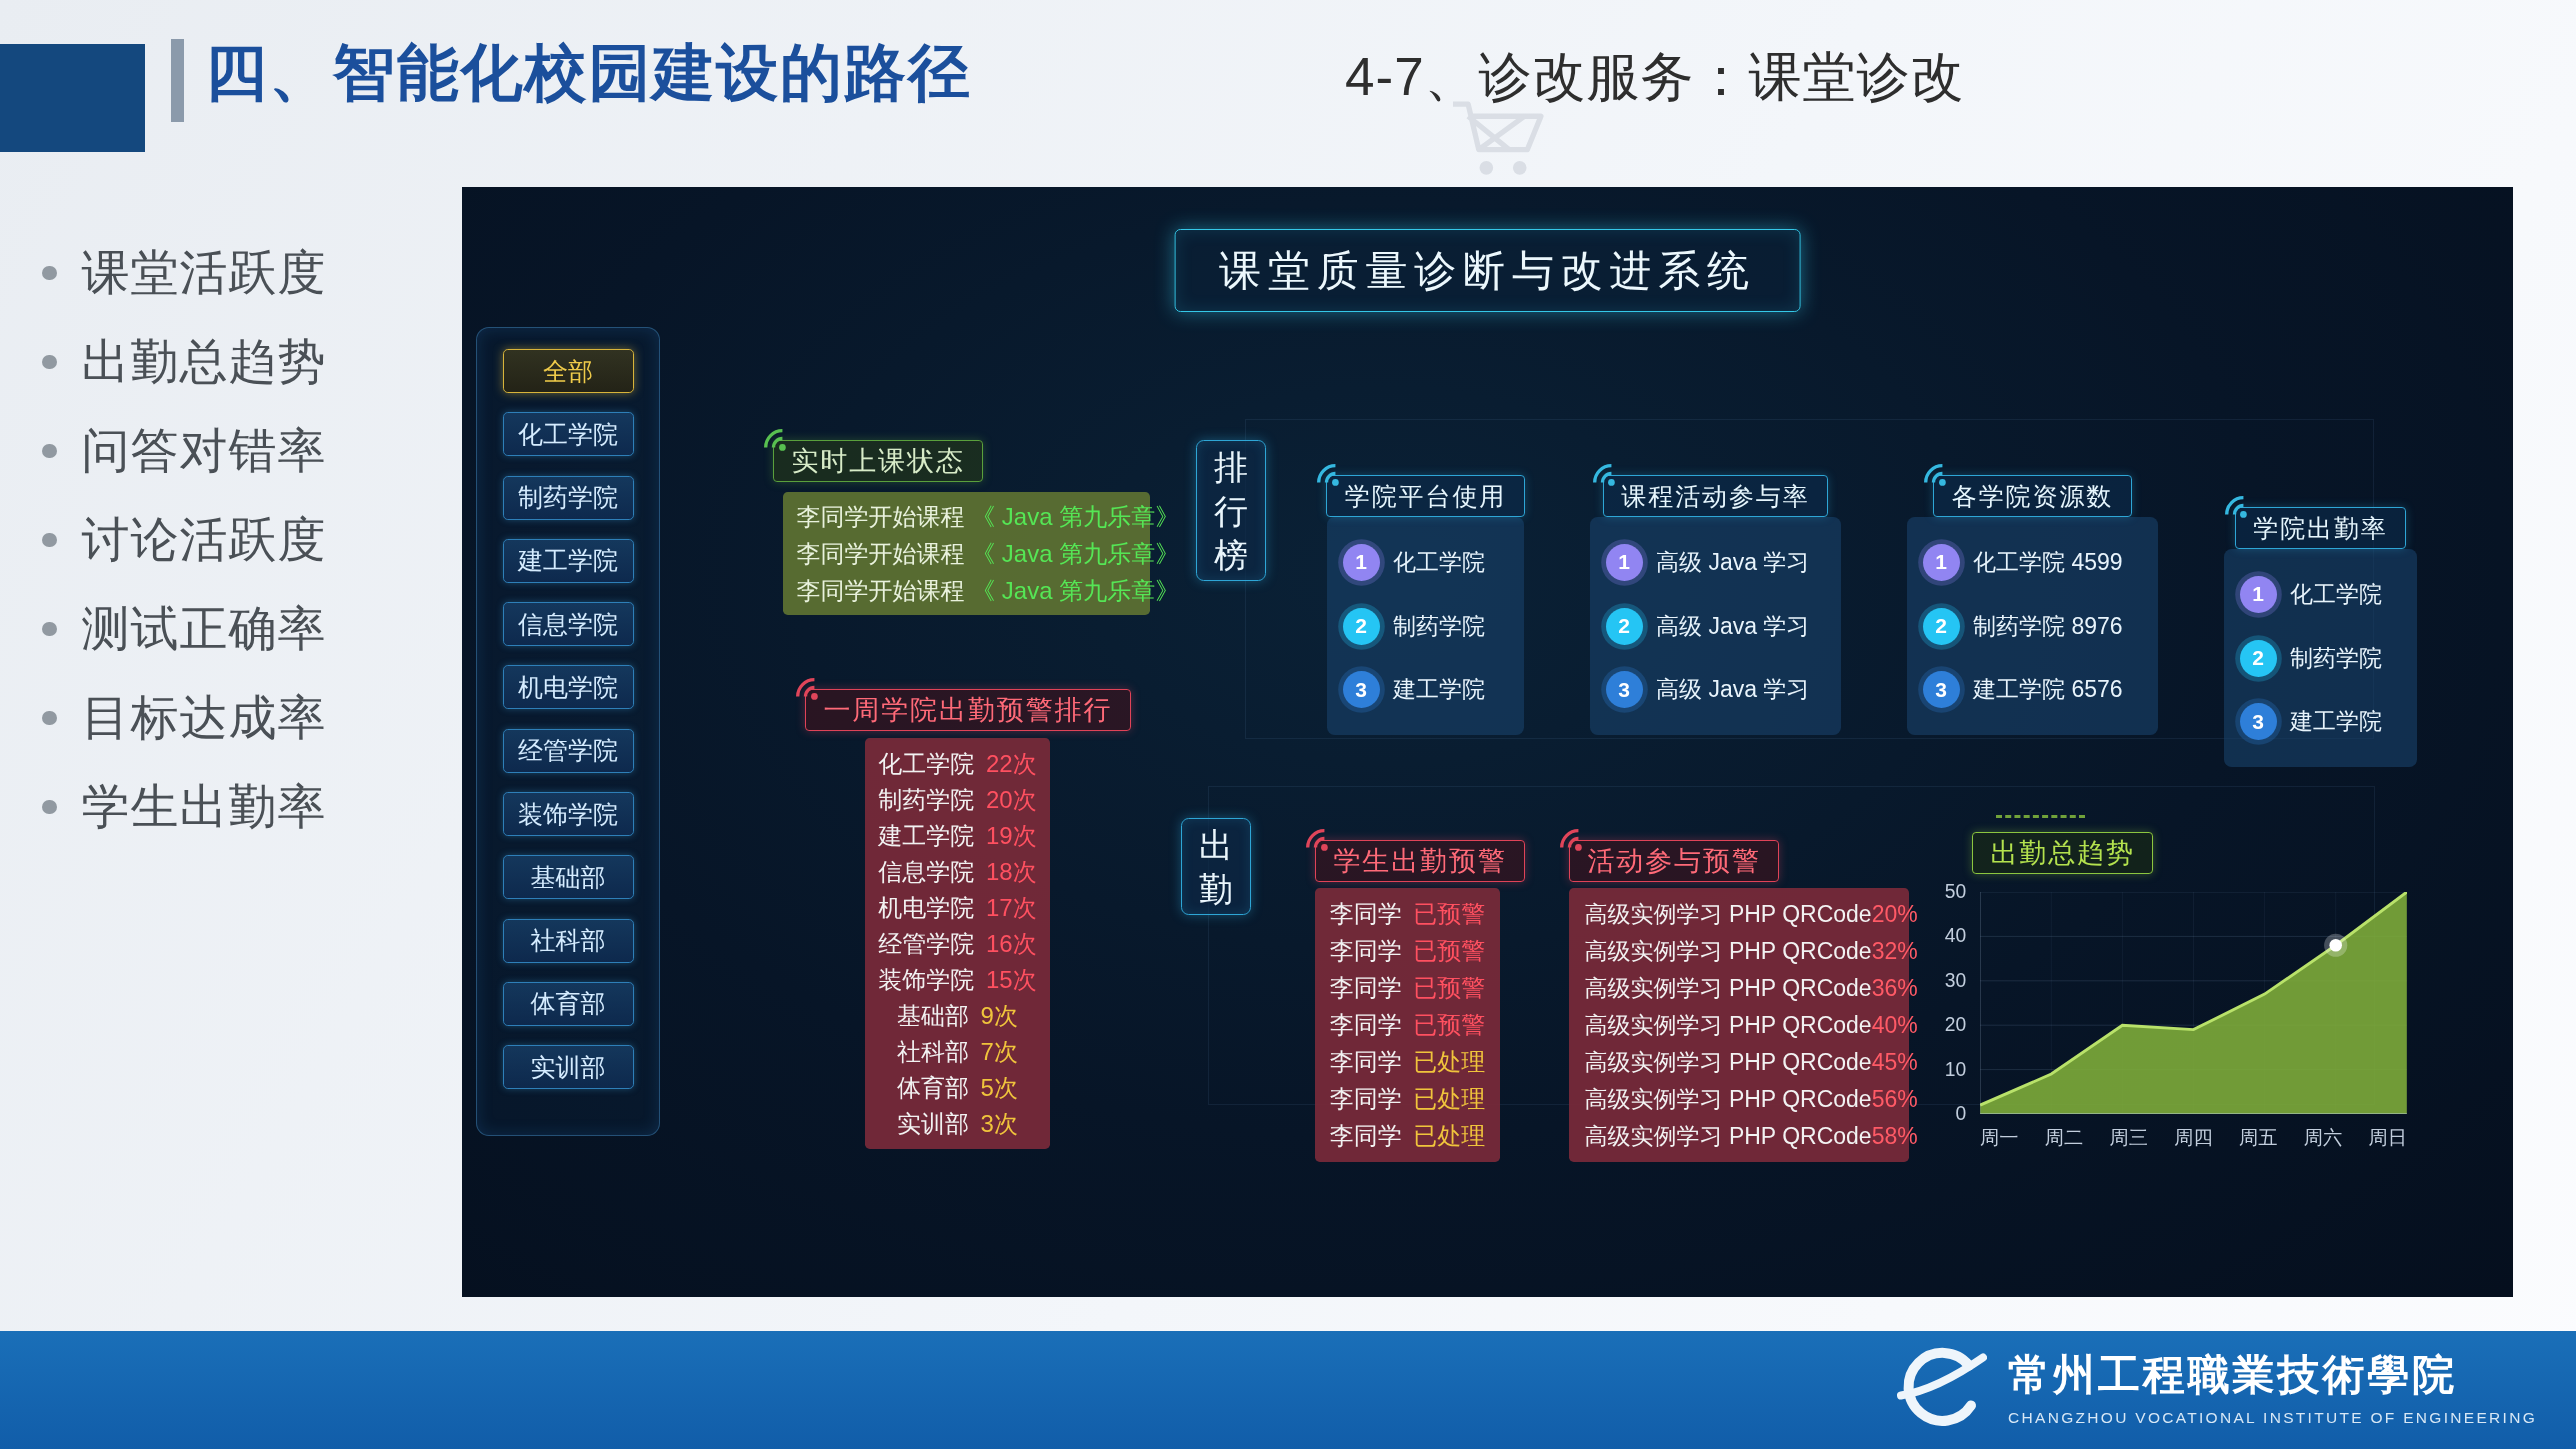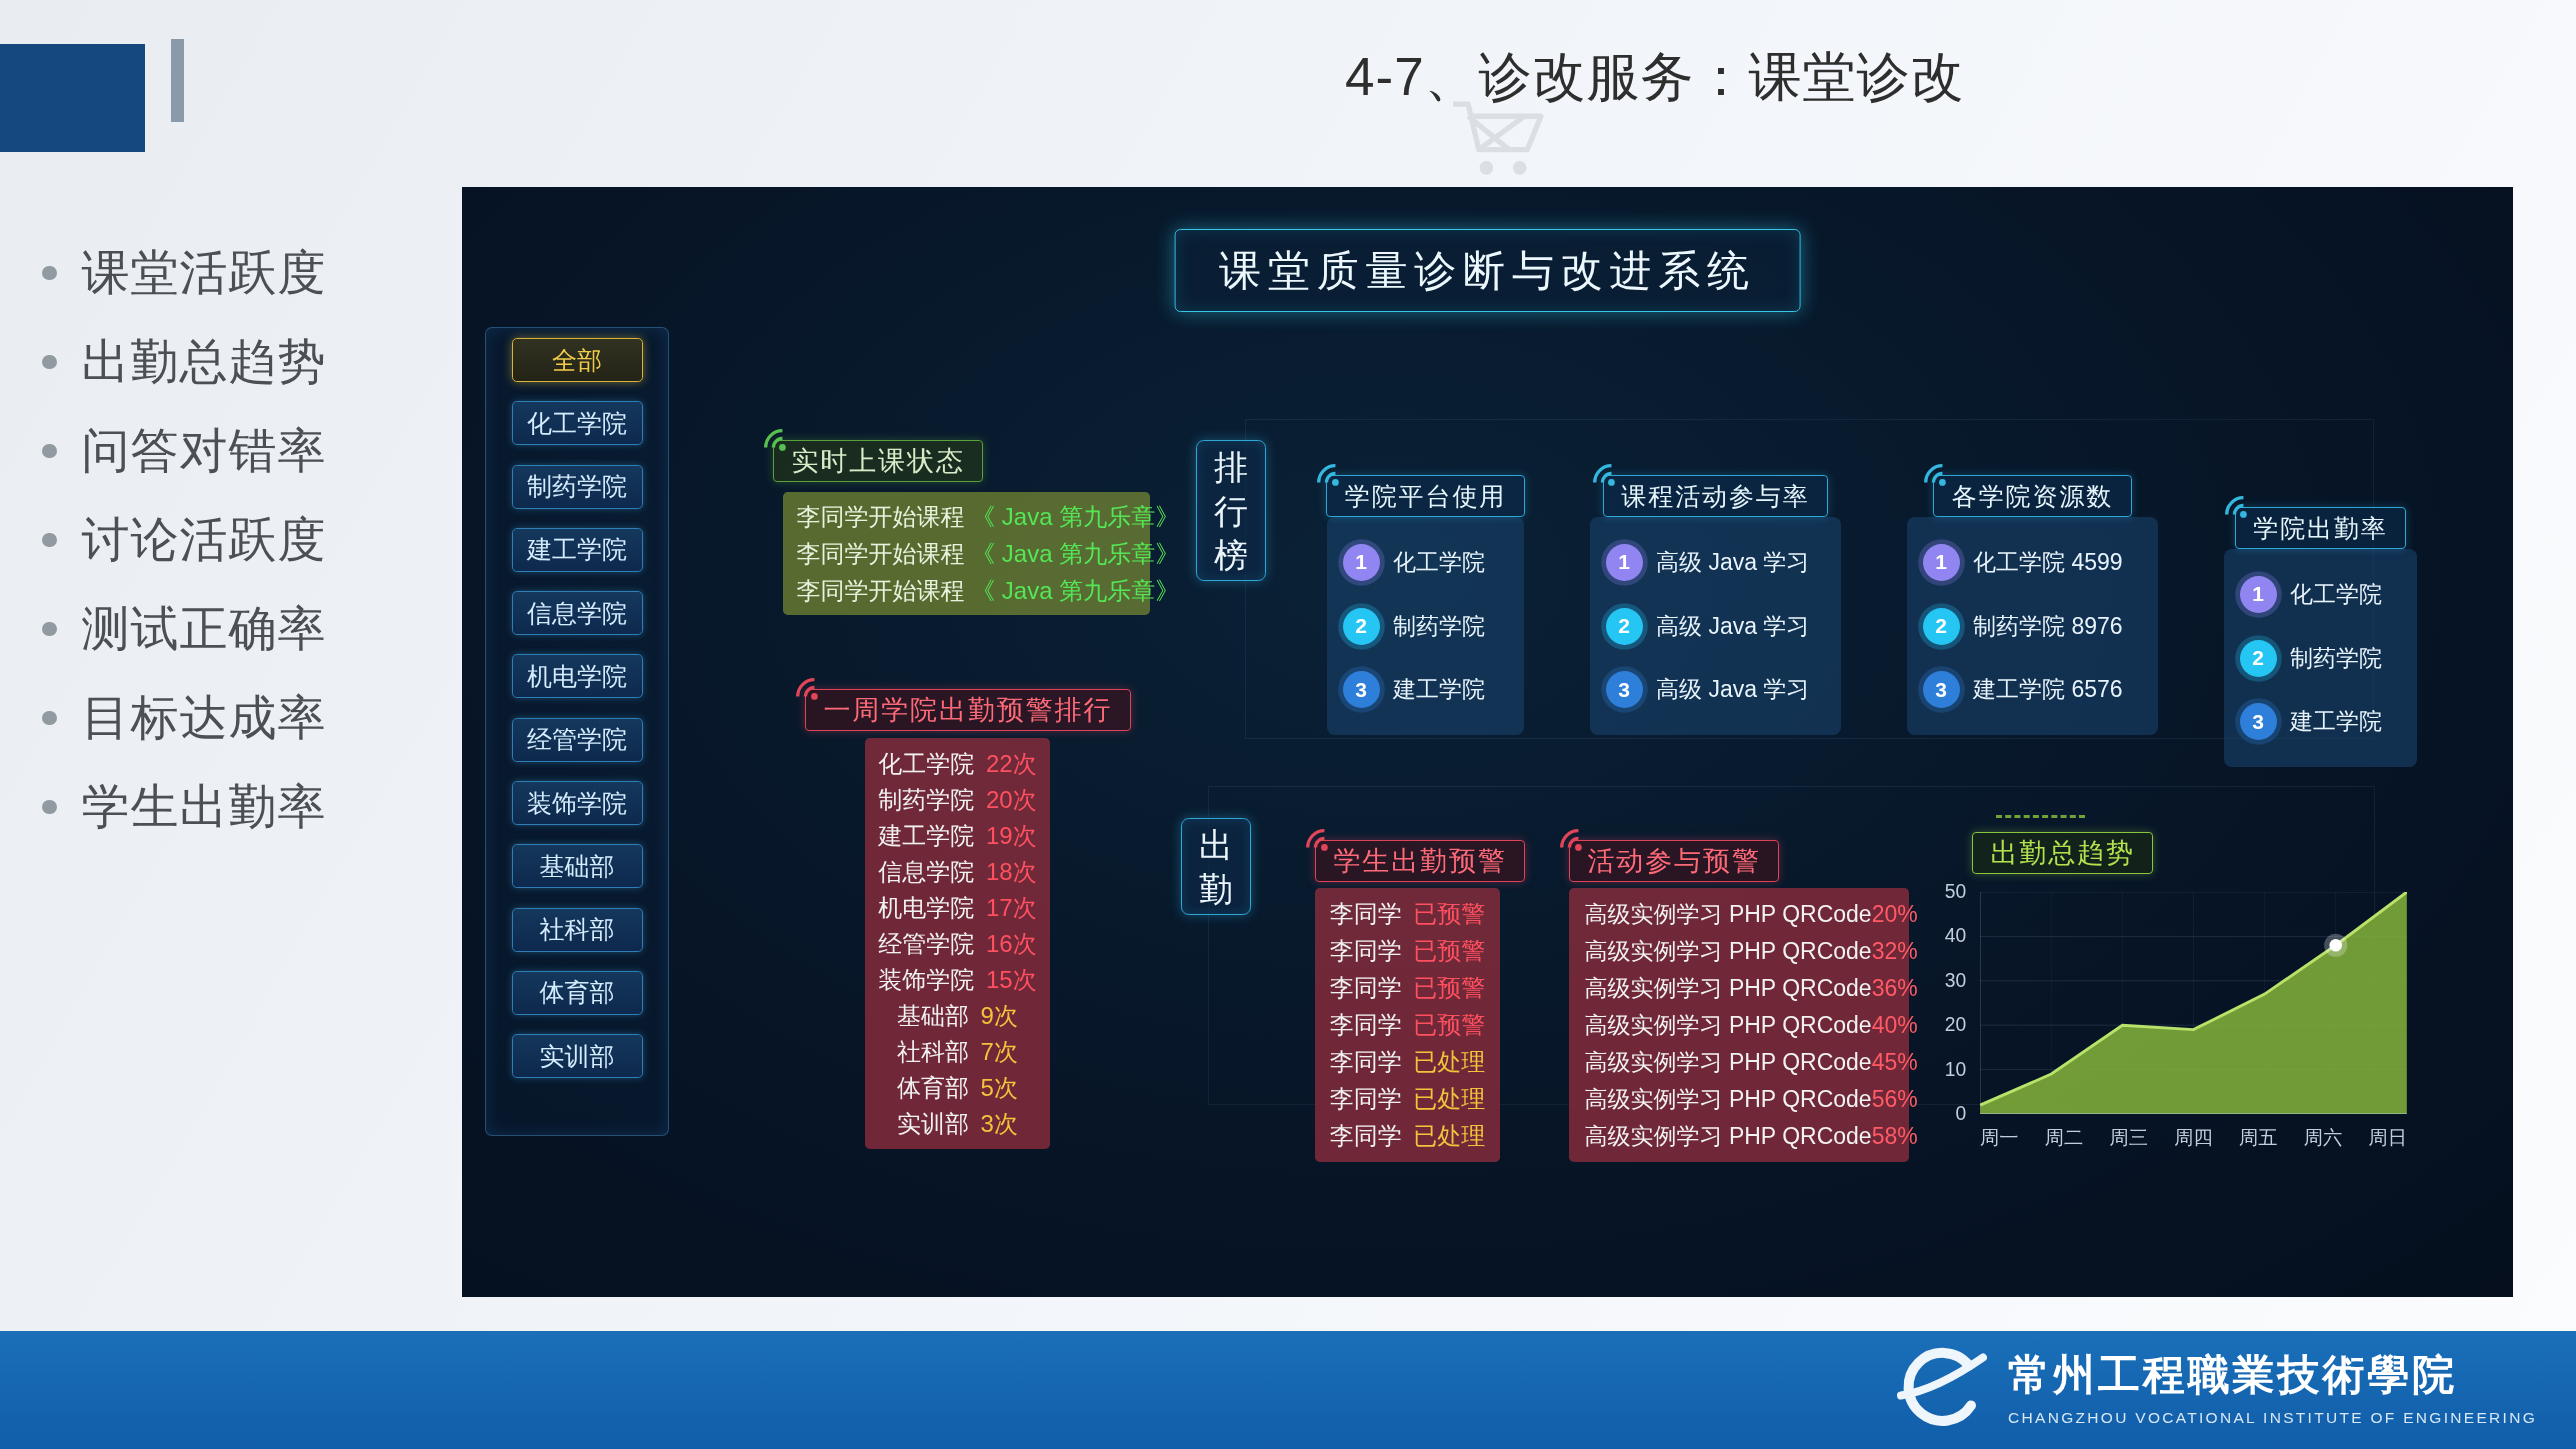--- a/index.html
+++ b/index.html
@@ -26,24 +26,24 @@
   
   .dashboard { position:absolute; left:462px; top:187px; width:2051px; height:1110px;
                background:radial-gradient(ellipse at 45% 35%, #0a2136 0%, #071527 55%, #050f1e 100%);
                overflow:hidden; }
   .dash-title { position:absolute; left:50%; top:42px; transform:translateX(-50%);
                 height:83px; display:flex; align-items:center; padding:0 44px; white-space:nowrap;
                 font-size:42px; letter-spacing:6.8px; color:#ecf8fd;
                 border:1.9px solid #35c8e8; border-radius:5.8px; background:rgba(10,34,58,.5);
                 box-shadow:0 0 19.3px rgba(53,200,232,.45), inset 0 0 17.4px rgba(53,200,232,.15); }
 
-  .filter-list { position:absolute; left:23px; top:140px; width:184px; height:809px;
-                 border:1px solid rgba(70,150,210,.45); border-radius:7px;
+  .filter-list { position:absolute; left:14px; top:140px; width:184px; height:809px;
+                 border:1px solid rgba(70,150,210,.45); border-radius:13px;
                  background:rgba(12,35,60,.35); box-shadow:inset 0 0 15.5px rgba(40,120,190,.22);
-                 display:flex; flex-direction:column; align-items:center; gap:19.3px; padding-top:10px; }
+                 display:flex; flex-direction:column; align-items:center; gap:19.3px; padding-top:21px; }
   .fbtn { width:131px; height:44px; display:flex; align-items:center; justify-content:center;
           font-size:25px; color:#d5ecff; white-space:nowrap; border-radius:4.8px; cursor:pointer;
           background:linear-gradient(180deg,rgba(30,80,130,.55),rgba(15,45,85,.8));
           border:1px solid #2e7fb8; box-shadow:0 0 7.7px rgba(60,160,220,.35); }
   .filter-list div.fbtn:first-of-type { border-color:#d8b43a; color:#efcb4a;
           background:linear-gradient(180deg,rgba(90,75,20,.5),rgba(50,40,10,.65));
           box-shadow:0 0 9.7px rgba(216,180,58,.5); }
 
   
   .tag { position:absolute; display:inline-flex; align-items:center; justify-content:center;
@@ -131,20 +131,21 @@
              color:#ffffff; letter-spacing:2.9px; white-space:nowrap; }
   .logo-en { font-size:15.5px; color:#d8e8f6; letter-spacing:2.3px; margin-top:5.8px; white-space:nowrap; }
 </style>
 </head>
 <body>
 
 <div class="page">
 
   <div class="corner-block"></div>
   <div class="title-rule"></div>
+  <h1 class="page-title">四、智能化校园建设的路径</h1>
   <div class="page-subtitle">4-7、诊改服务：课堂诊改</div>
 
   <svg class="cart-watermark" viewBox="0 0 70 60">
     <path d="M4 8 h10 l7 30 h32 l9 -22 h-45 M21 38 l30 -22 M14 16 l27 22" fill="none" stroke="#d6dbe2" stroke-width="3.5" stroke-linejoin="round"></path>
     <circle cx="26" cy="50" r="4.5" fill="#d6dbe2"></circle>
     <circle cx="48" cy="50" r="4.5" fill="#d6dbe2"></circle>
   </svg>
 
   <ul class="bullets">
 

